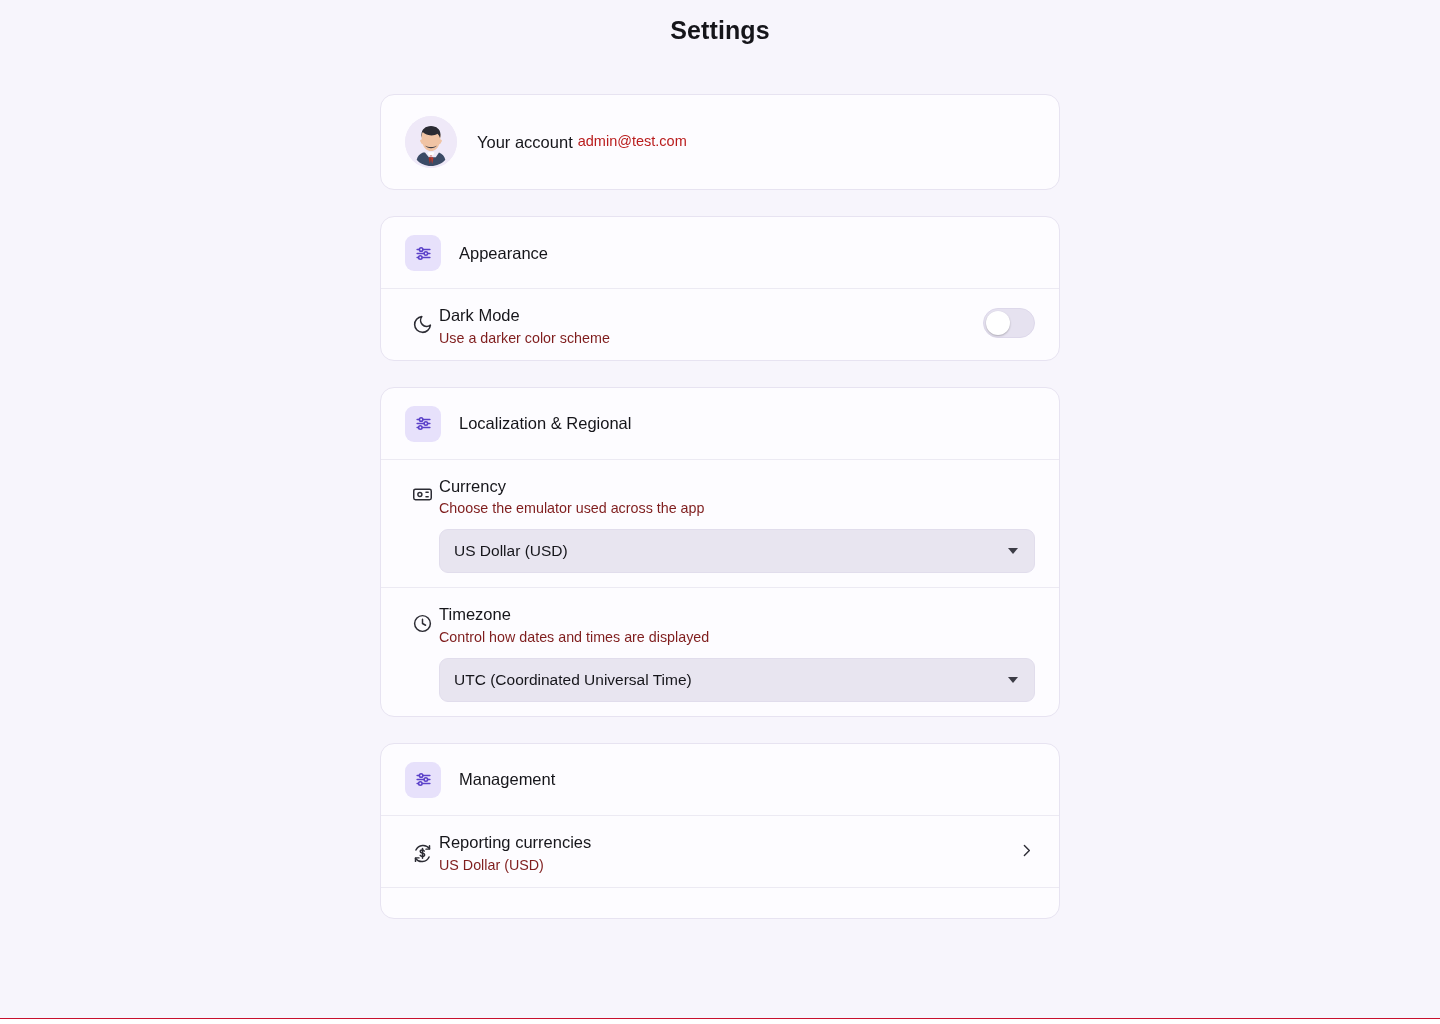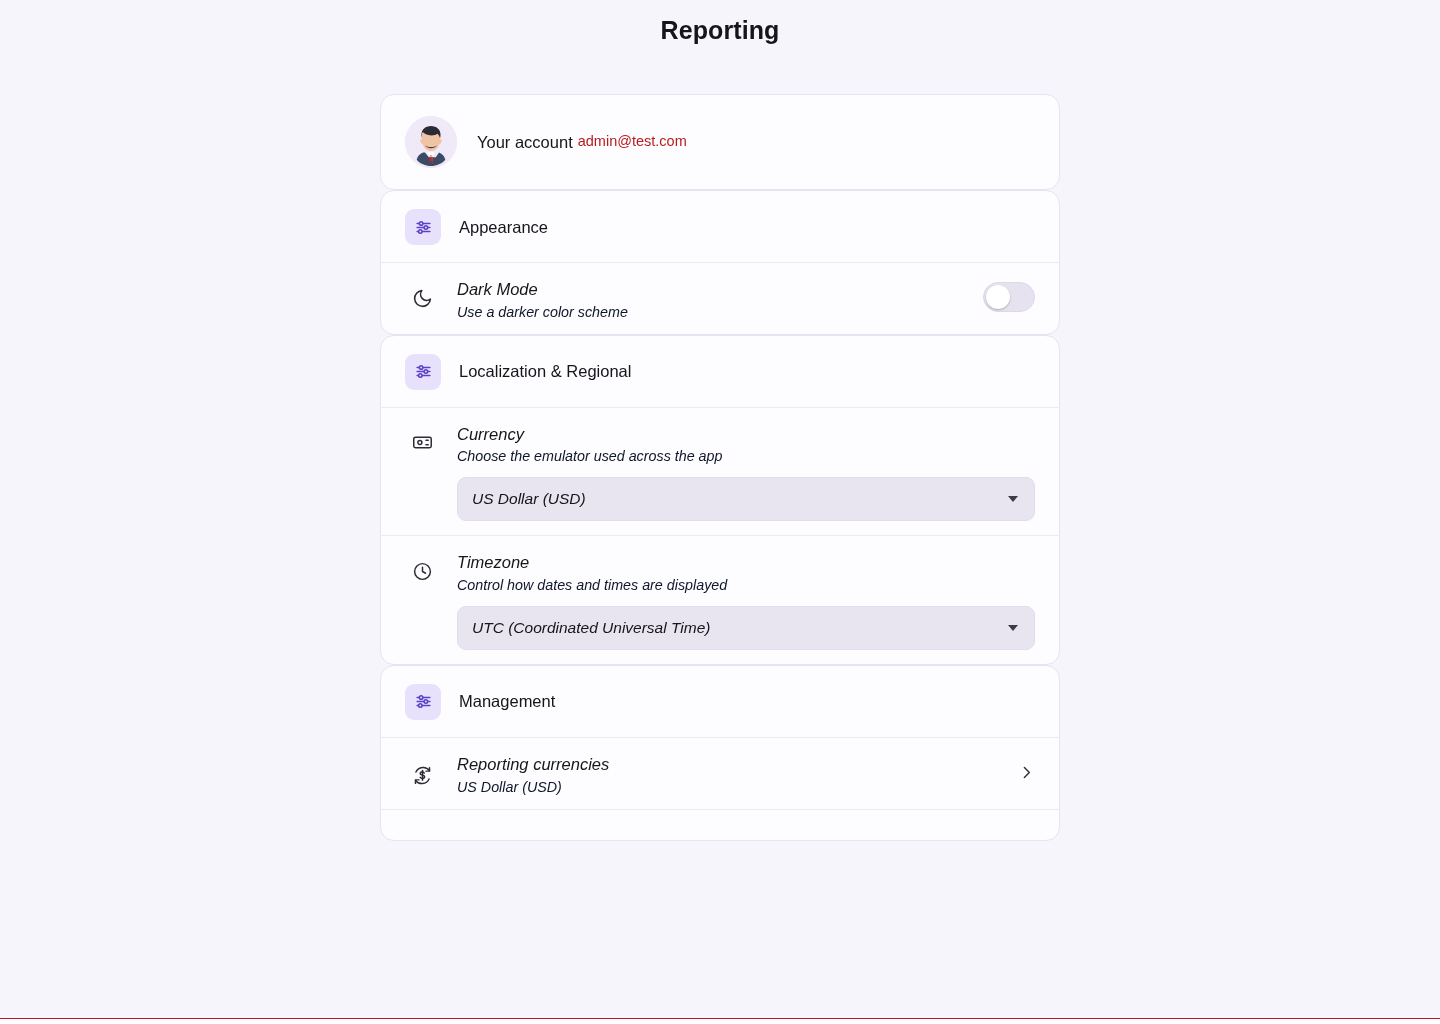--- a/index.html
+++ b/index.html
@@ -24,20 +24,21 @@
     color: #15151a;
   }
   .container {
     width: 680px;
     margin: 0 auto;
   }
   .card {
     background: #fdfcff;
     border: 1px solid #e7e3f1;
     border-radius: 14px;
+    margin-top: 26px;
     overflow: hidden;
   }
   .card.account { margin-top: 49px; }
 
   
   .account-row {
     display: flex;
     align-items: center;
     gap: 20px;
     padding: 21px 24px;
@@ -70,35 +71,33 @@
     display: flex; align-items: center; justify-content: center;
     color: #5b41c9;
     flex: 0 0 auto;
   }
   .section-title { font-size: 16.5px; color: #15151a; }
 
   
   .row {
     display: flex;
     align-items: flex-start;
-    gap: 18px;
     padding: 16px 24px 14px 24px;
-    font-style: italic;
   }
   .row + .row { border-top: 1px solid #eceaf3; }
   .row-icon {
     width: 34px; height: 34px;
     display: flex; align-items: center; justify-content: center;
     color: #2c2c34;
     flex: 0 0 auto;
     margin-top: 2px;
   }
   .row-body { flex: 1 1 auto; min-width: 0; }
   .row-label { font-size: 16.5px; color: #16161b; line-height: 1.25; }
-  .row-desc { font-size: 14.3px; color: #0f172a; margin-top: 4px; }
+  .row-desc { font-size: 14.3px; color: #7f1d1d; margin-top: 4px; }
 
   
   .toggle {
     width: 52px; height: 30px;
     border-radius: 15px;
     background: #e6e2f0;
     border: 1px solid #ddd8ea;
     position: relative;
     flex: 0 0 auto;
     margin-top: 3px;
@@ -154,21 +153,21 @@
     display: flex;
     align-items: center;
     justify-content: center;
   }
 </style>
 </head>
 <body>
 
 <div class="page">
 
-  <h1 class="page-title">Reporting</h1>
+  <h1 class="page-title">Settings</h1>
 
   <div class="container">
 
     <div class="card account">
       <div class="account-row">
         <div class="avatar">
           <svg width="52" height="52" viewBox="0 0 52 52" aria-hidden="true">
             <circle cx="26" cy="26" r="26" fill="#efe9f8"></circle>
             <path d="M26 11c-6 0-9.5 4-9.5 9.5 0 1 .1 2 .3 2.8l-1 .4c-.6.2-.9.9-.6 1.5l1.3 2.4c.2.4.6.6 1 .6h.3C19.2 32.5 22.2 35 26 35s6.8-2.5 8.2-6.8h.3c.4 0 .8-.2 1-.6l1.3-2.4c.3-.6 0-1.3-.6-1.5l-1-.4c.2-.8.3-1.8.3-2.8C35.5 15 32 11 26 11z" fill="#f0c3a4"></path>
             <path d="M16.5 18.5c0-5 4-8.5 9.5-8.5s9.5 3.5 9.5 8.5c0 1.4-.2 2.6-.5 3.6-.7-2.2-1.6-3.6-2.6-4.3-1.9 1.4-5.6 2-8.9 1.3-2.6-.5-4.6-1.6-5.6-3-1 1.2-1.4 3.2-1.4 5.6-.2-1-.4-2.2-.4-3.2z" fill="#2b2b33"></path>

